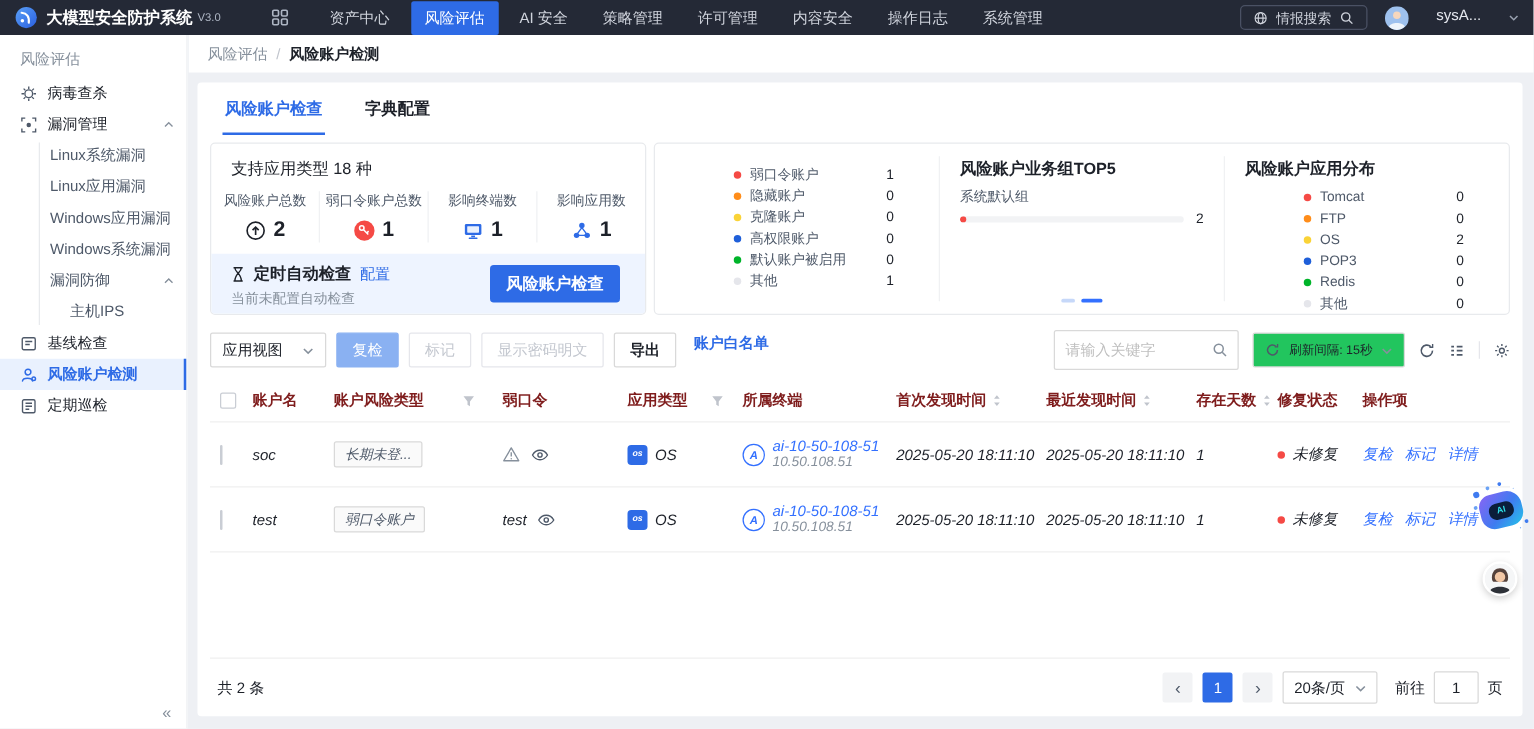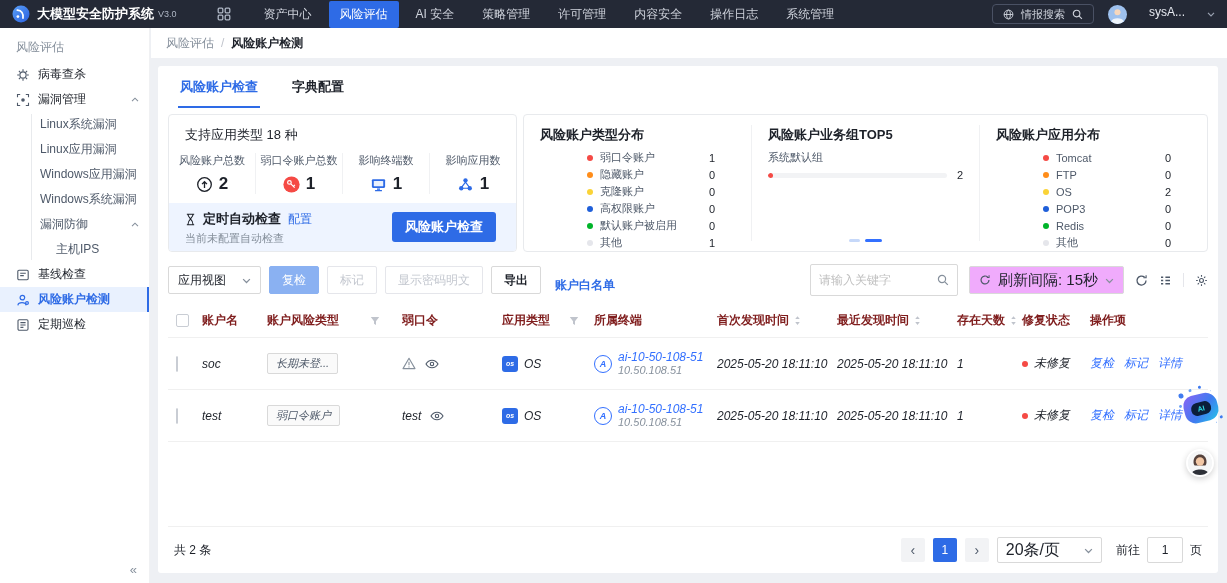--- a/index.html
+++ b/index.html
@@ -85,35 +85,35 @@
   .bar-track { flex:1; height:5px; background:#f2f3f5; border-radius:3px; position:relative; overflow:hidden; }
   .bar-fill { position:absolute; left:0; top:0; bottom:0; width:5px; background:#f54a45; border-radius:3px; }
   .bar-val { font-size:11px; color:#1d2129; }
   .carousel { position:absolute; left:0; right:0; bottom:9px; display:flex; justify-content:center; gap:5px; }
   .dash { height:3px; border-radius:2px; cursor:pointer; }
   .dash.light { width:11px; background:#c6d8f9; }
   .dash.dark { width:17px; background:#3370ff; }
 
   
   .toolbar { display:flex; align-items:center; justify-content:space-between; margin:12px 10px 0; }
-  .tb-left { display:flex; align-items:flex-end; gap:8px; }
+  .tb-left { display:flex; align-items:flex-start; gap:8px; }
   .select-box { height:28px; border:1px solid #d9d9d9; border-radius:2px; display:flex; align-items:center;
                 gap:16px; padding:0 9px; font-size:12px; color:#1d2129; cursor:pointer; background:#fff; }
   .btn { height:28px; padding:0 12px; font-size:12px; border-radius:2px; cursor:pointer; font-family:inherit; }
   .btn.primary-dis { background:#8ab1f2; color:#fff; border:1px solid #8ab1f2; }
   .btn.ghost-dis { background:#fff; color:#c3c7cf; border:1px solid #e5e6eb; }
   .btn.ghost { background:#fff; color:#1d2129; border:1px solid #d9d9d9; font-weight:bold; }
   .tb-link { font-size:12px; color:#2e6be6; font-weight:bold; cursor:pointer; margin-left:6px; }
   .tb-right { display:flex; align-items:center; gap:11px; }
   .search-box { width:148px; height:32px; border:1px solid #d9d9d9; border-radius:2px; display:flex; align-items:center;
                 padding:0 8px; background:#fff; }
   .search-box input { flex:1; border:none; outline:none; font-size:12px; color:#1d2129; font-family:inherit; min-width:0; }
   .search-box input::placeholder { color:#bfbfbf; }
   .refresh-box { height:28px; border:1px solid #d9d9d9; border-radius:2px; display:flex; align-items:center;
-                 gap:7px; padding:0 9px; font-size:15px; color:#1d2129; cursor:pointer; background:#f0abfc; }
+                 gap:7px; padding:0 9px; font-size:10px; color:#1d2129; cursor:pointer; background:#22c55e; }
   .icon-btn { display:flex; align-items:center; cursor:pointer; }
   .tb-divider { width:1px; height:14px; background:#e5e6eb; }
 
   
   .table { margin:8px 10px 0; }
   .trow { display:grid; grid-template-columns:26px 65px 135px 100px 92px 123px 120px 120px 65px 68px 1fr;
           align-items:center; padding-left:8px; }
   .thead { height:34px; font-size:12px; color:#7f1d1d; font-weight:bold; border-bottom:1px solid #f0f0f0; }
   .th { display:flex; align-items:center; gap:5px; }
   .tbody-row { height:52px; border-bottom:1px solid #f0f0f0; font-size:12px; color:#1d2129;font-style:italic; }
@@ -136,22 +136,22 @@
 
   
   .card-footer { position:absolute; left:10px; right:10px; bottom:0; height:47px; border-top:1px solid #f0f0f0;
                  display:flex; align-items:center; justify-content:space-between; padding:0 6px; }
   .total-text { font-size:12px; color:#1d2129; }
   .pager { display:flex; align-items:center; gap:8px; }
   .page-btn { width:24px; height:24px; background:#f2f3f5; border-radius:2px; display:flex; align-items:center;
               justify-content:center; color:#4e5969; font-size:14px; cursor:pointer; }
   .page-cur { width:24px; height:24px; background:#2e6be6; border-radius:2px; display:flex; align-items:center;
               justify-content:center; color:#fff; font-size:12px; cursor:pointer; }
-  .size-select { height:26px; border:1px solid #d9d9d9; border-radius:2px; display:flex; align-items:center; gap:24px;
-                 padding:0 8px; font-size:16px; color:#1d2129; cursor:pointer; background:#fff; }
+  .size-select { height:26px; border:1px solid #d9d9d9; border-radius:2px; display:flex; align-items:center; gap:8px;
+                 padding:0 8px; font-size:12px; color:#1d2129; cursor:pointer; background:#fff; }
   .goto { display:flex; align-items:center; gap:7px; font-size:12px; color:#1d2129; margin-left:6px; }
   .goto input { width:36px; height:26px; border:1px solid #d9d9d9; border-radius:2px; text-align:center;
                 font-size:12px; outline:none; font-family:inherit; color:#1d2129; }
 
   
   .ai-robot { position:absolute; right:6px; top:390px; width:40px; height:36px; z-index:40; cursor:pointer;
               transform:rotate(-14deg); }
   .robot-body { width:34px; height:28px; margin:4px 0 0 3px; border-radius:10px 12px 11px 11px;
                 background:linear-gradient(140deg,#8a64f5 0%,#3f7bf0 55%,#25c5e8 100%);
                 display:flex; align-items:center; justify-content:center;
@@ -417,21 +417,20 @@
             <span class="sched-config">配置</span>
           </div>
           <div class="sched-status">当前未配置自动检查</div>
           <button class="check-btn">风险账户检查</button>
         </div>
       </div>
 
       <div class="charts-card">
 
         <div class="chart-panel">
-          <div class="chart-title">风险账户类型分布</div>
           <div class="legend">
             <div class="legend-item">
                 <span class="dot c0"></span>
                 <span class="l-label">弱口令账户</span>
                 <span class="l-val">1</span>
               </div>
             <div class="legend-item">
                 <span class="dot c1"></span>
                 <span class="l-label">隐藏账户</span>
                 <span class="l-val">0</span>

